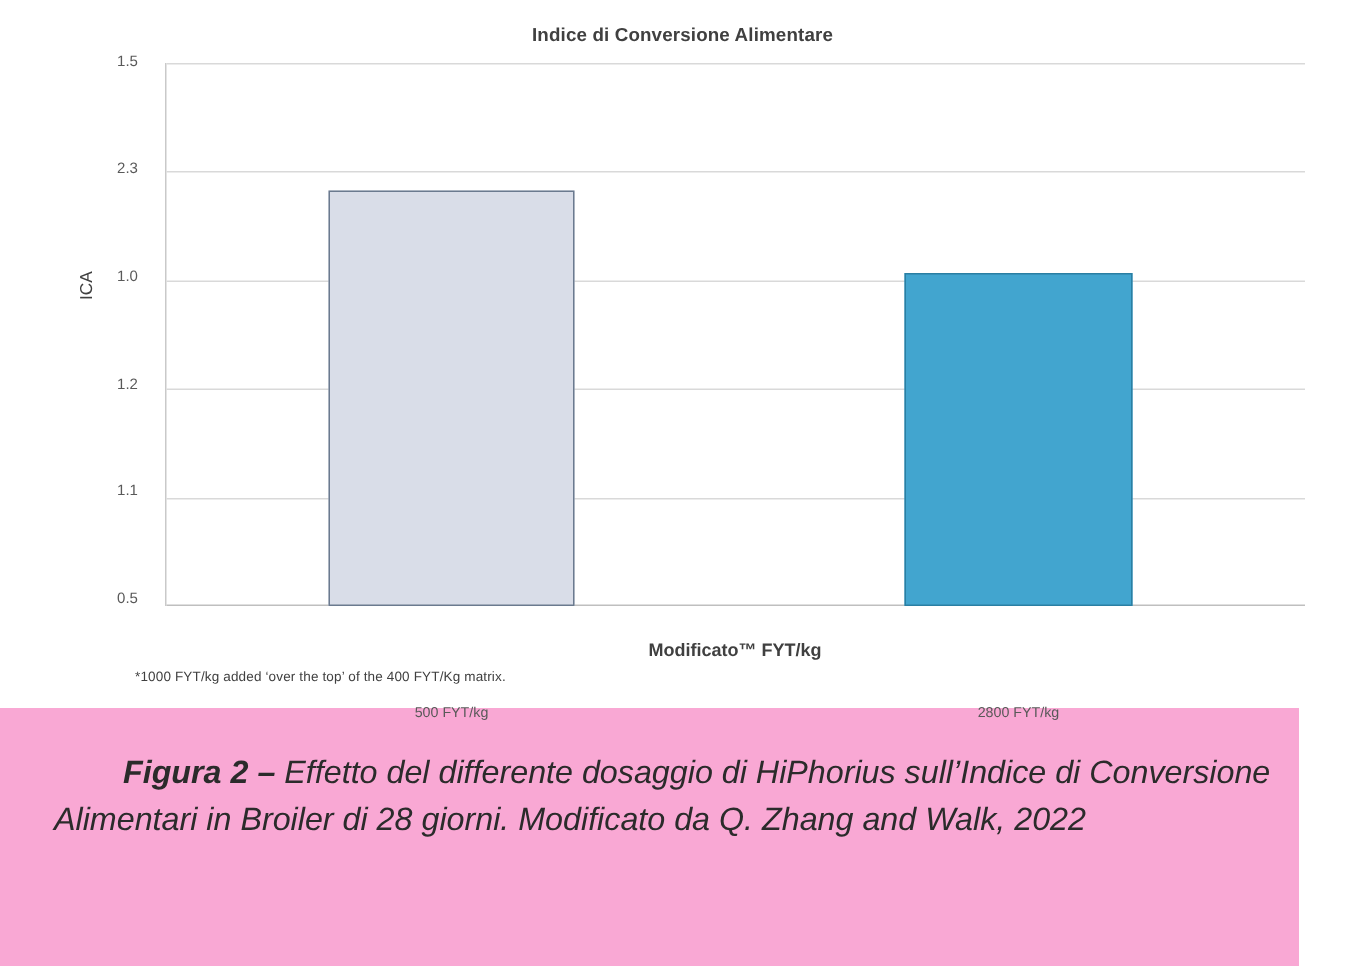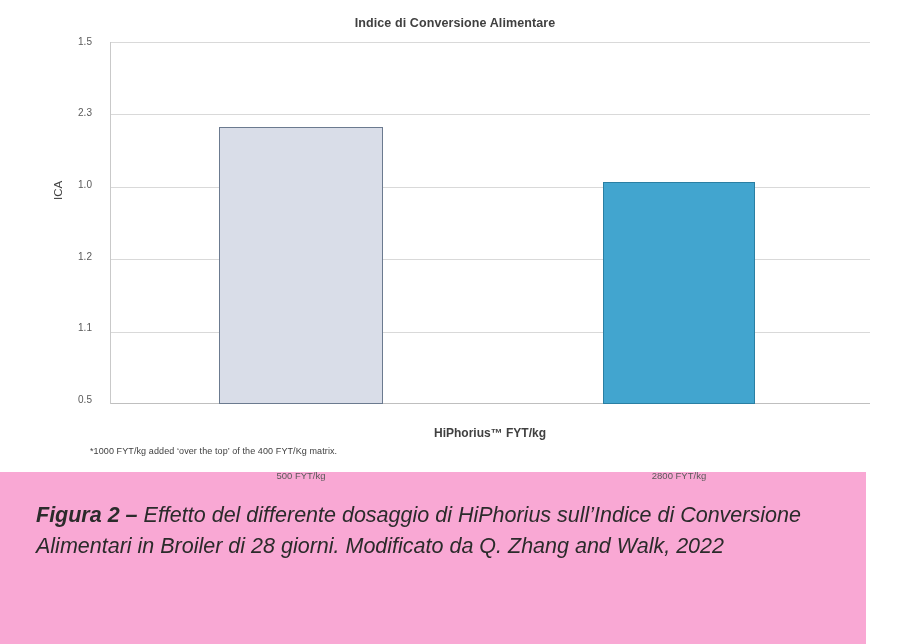--- a/index.html
+++ b/index.html
@@ -128,20 +128,21 @@
     width: 846px;
     font-family: "Liberation Sans", sans-serif;
     font-size: 21.5px;
     font-style: italic;
     line-height: 1.42;
     color: #2b2b2b;
   }
   #caption .cap-strong {
     font-weight: bold;
     font-style: italic;
+    margin-left: 46px;
   }
 </style>
 </head>
 <body>
 
 <div id="page">
 
   <div id="chart-panel">
 
     <div id="chart-title">Indice di Conversione Alimentare</div>
@@ -165,21 +166,21 @@
       <div class="gridline baseline" style="top:361px;"></div>
 
       <div class="bar" style="left:108px; width:164px; height:277.3px; background:#d9dde8; border:1px solid #6b7a8f;"></div>
 
       <div class="bar" style="left:492px; width:152px; height:222.3px; background:#42a5cf; border:1px solid #2a7fa3;"></div>
 
       <div class="xtick-label" style="left:110px; width:160px;">500 FYT/kg</div>
       <div class="xtick-label" style="left:492px; width:152px;">2800 FYT/kg</div>
     </div>
 
-    <div id="x-axis-title">HiPhorius™ FYT/kg</div>
+    <div id="x-axis-title">Modificato™ FYT/kg</div>
 
     <div id="chart-footnote">*1000  FYT/kg added ‘over the top’ of the 400 FYT/Kg matrix.</div>
   </div>
 
   <div id="caption">
     <span class="cap-strong">Figura 2 – </span><span>Effetto del differente dosaggio di HiPhorius sull’Indice di Conversione Alimentari in Broiler di 28 giorni. Modificato da Q. Zhang and Walk, 2022</span>
   </div>
 
 </div>
 

